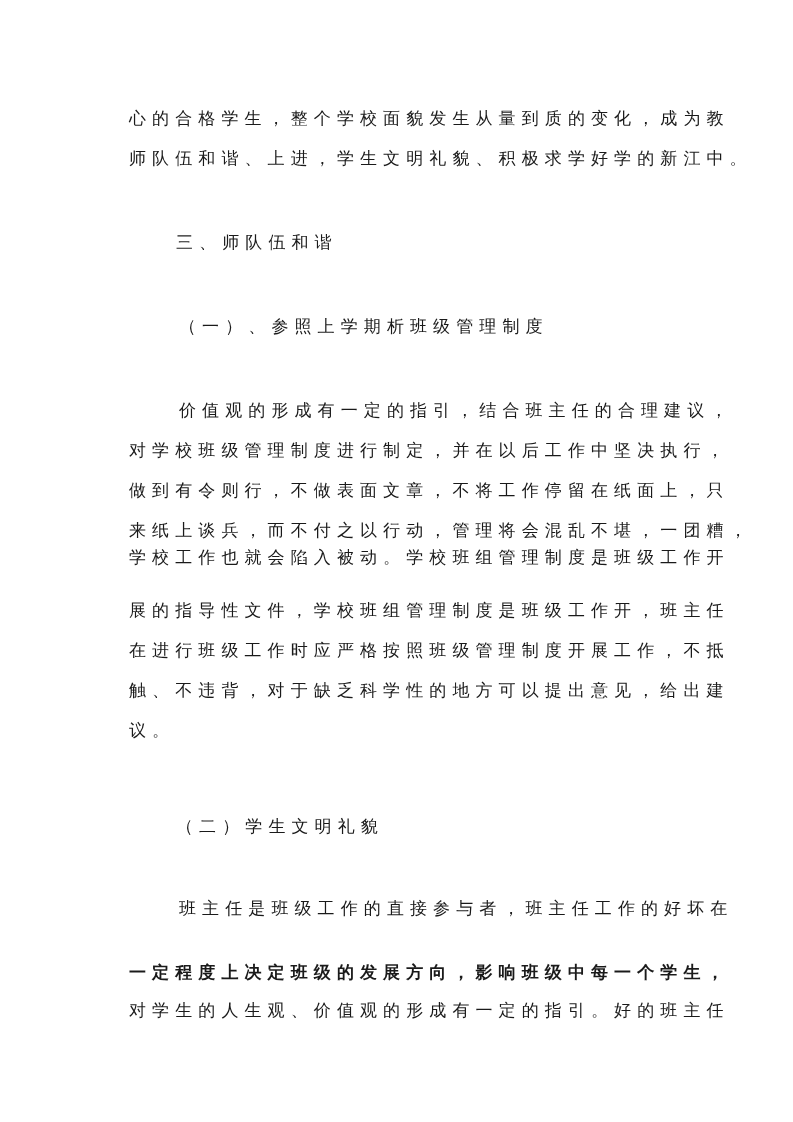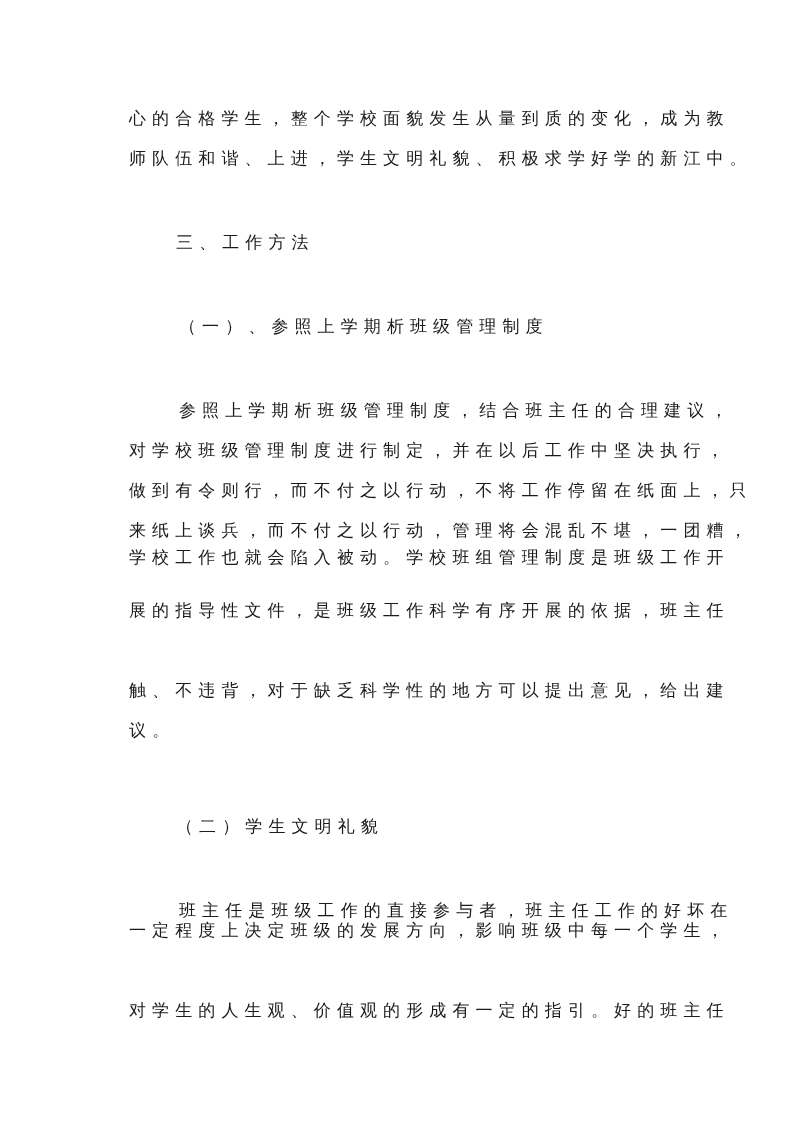--- a/index.html
+++ b/index.html
@@ -15,31 +15,32 @@
   }
 </style>
 </head>
 <body>
 
 <div class="page">
 
   <div class="line" style="top:106px;">心的合格学生，整个学校面貌发生从量到质的变化，成为教</div>
   <div class="line" style="top:146px;">师队伍和谐、上进，学生文明礼貌、积极求学好学的新江中。</div>
 
-  <div class="line" style="top:230px; left:165px;">三、工作方法</div>
+  <div class="line" style="top:230px; left:165px;">三、师队伍和谐</div>
 
   <div class="line" style="top:314px; left:168px;">（一）、参照上学期析班级管理制度</div>
 
-  <div class="line" style="top:398px; left:168px;">参照上学期析班级管理制度，结合班主任的合理建议，</div>
+  <div class="line" style="top:398px; left:168px;">价值观的形成有一定的指引，结合班主任的合理建议，</div>
   <div class="line" style="top:438px;">对学校班级管理制度进行制定，并在以后工作中坚决执行，</div>
-  <div class="line" style="top:478px;">做到有令则行，而不付之以行动，不将工作停留在纸面上，只</div>
+  <div class="line" style="top:478px;">做到有令则行，不做表面文章，不将工作停留在纸面上，只</div>
   <div class="line" style="top:518px;">来纸上谈兵，而不付之以行动，管理将会混乱不堪，一团糟，</div>
   <div class="line" style="top:545px;">学校工作也就会陷入被动。学校班组管理制度是班级工作开</div>
-  <div class="line" style="top:598px;">展的指导性文件，是班级工作科学有序开展的依据，班主任</div>
+  <div class="line" style="top:598px;">展的指导性文件，学校班组管理制度是班级工作开，班主任</div>
+  <div class="line" style="top:638px;">在进行班级工作时应严格按照班级管理制度开展工作，不抵</div>
   <div class="line" style="top:678px;">触、不违背，对于缺乏科学性的地方可以提出意见，给出建</div>
   <div class="line" style="top:718px;">议。</div>
 
   <div class="line" style="top:814px; left:165px;">（二）学生文明礼貌</div>
 
-  <div class="line" style="top:898px; left:168px;">班主任是班级工作的直接参与者，班主任工作的好坏在</div>
-  <div class="line" style="top:918px;">一定程度上决定班级的发展方向，影响班级中每一个学生，</div>
+  <div class="line" style="top:898px; left:168px;font-family:Liberation Mono, monospace;">班主任是班级工作的直接参与者，班主任工作的好坏在</div>
+  <div class="line" style="top:960px;font-weight:bold;">一定程度上决定班级的发展方向，影响班级中每一个学生，</div>
   <div class="line" style="top:998px;text-align:right;">对学生的人生观、价值观的形成有一定的指引。好的班主任</div>
 </div>
 
 </body></html>

